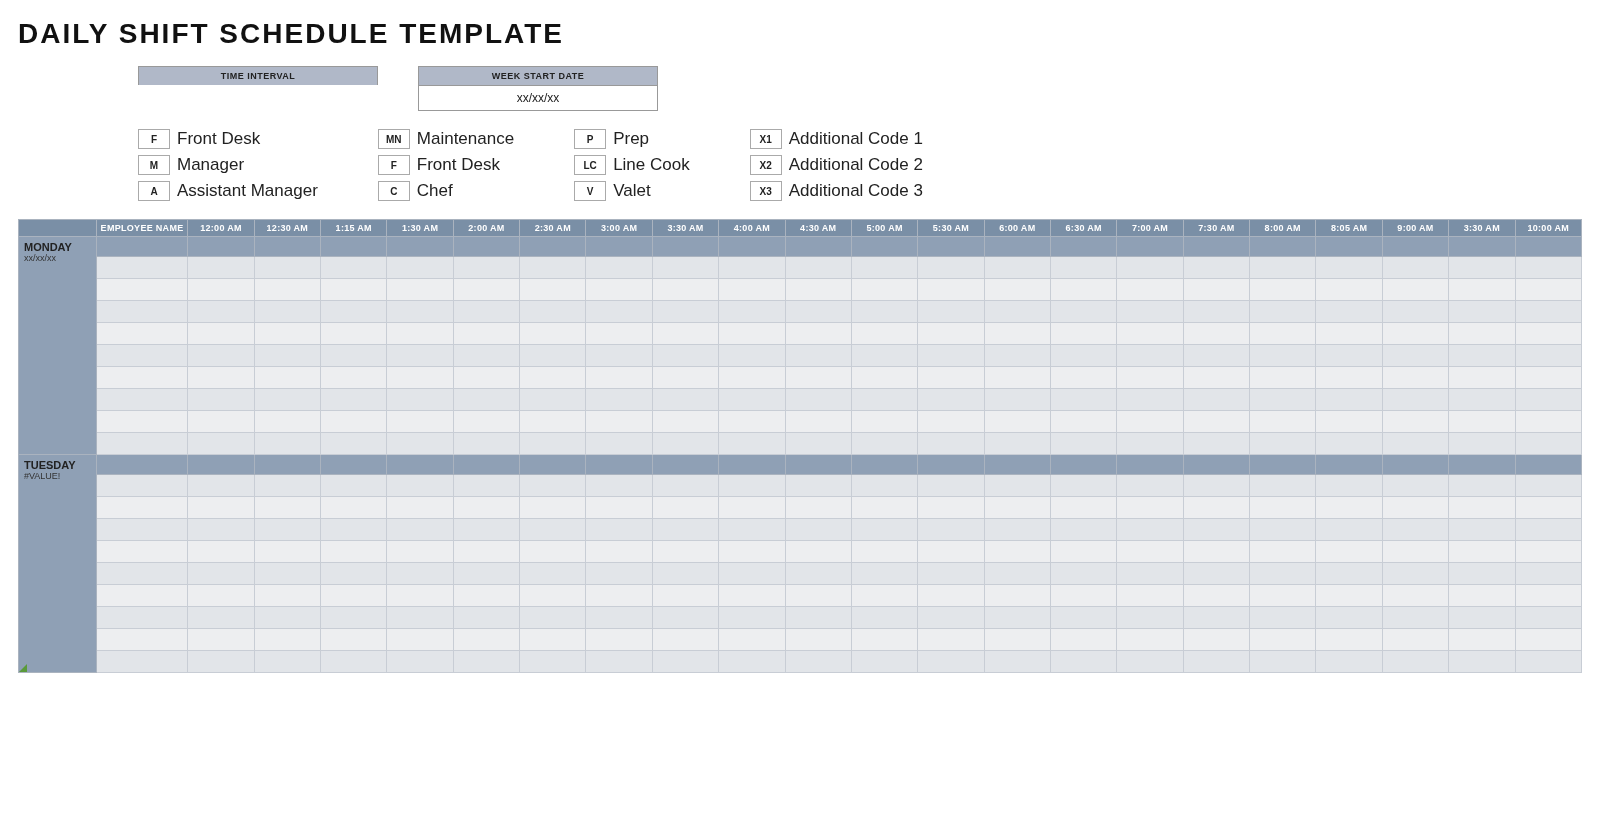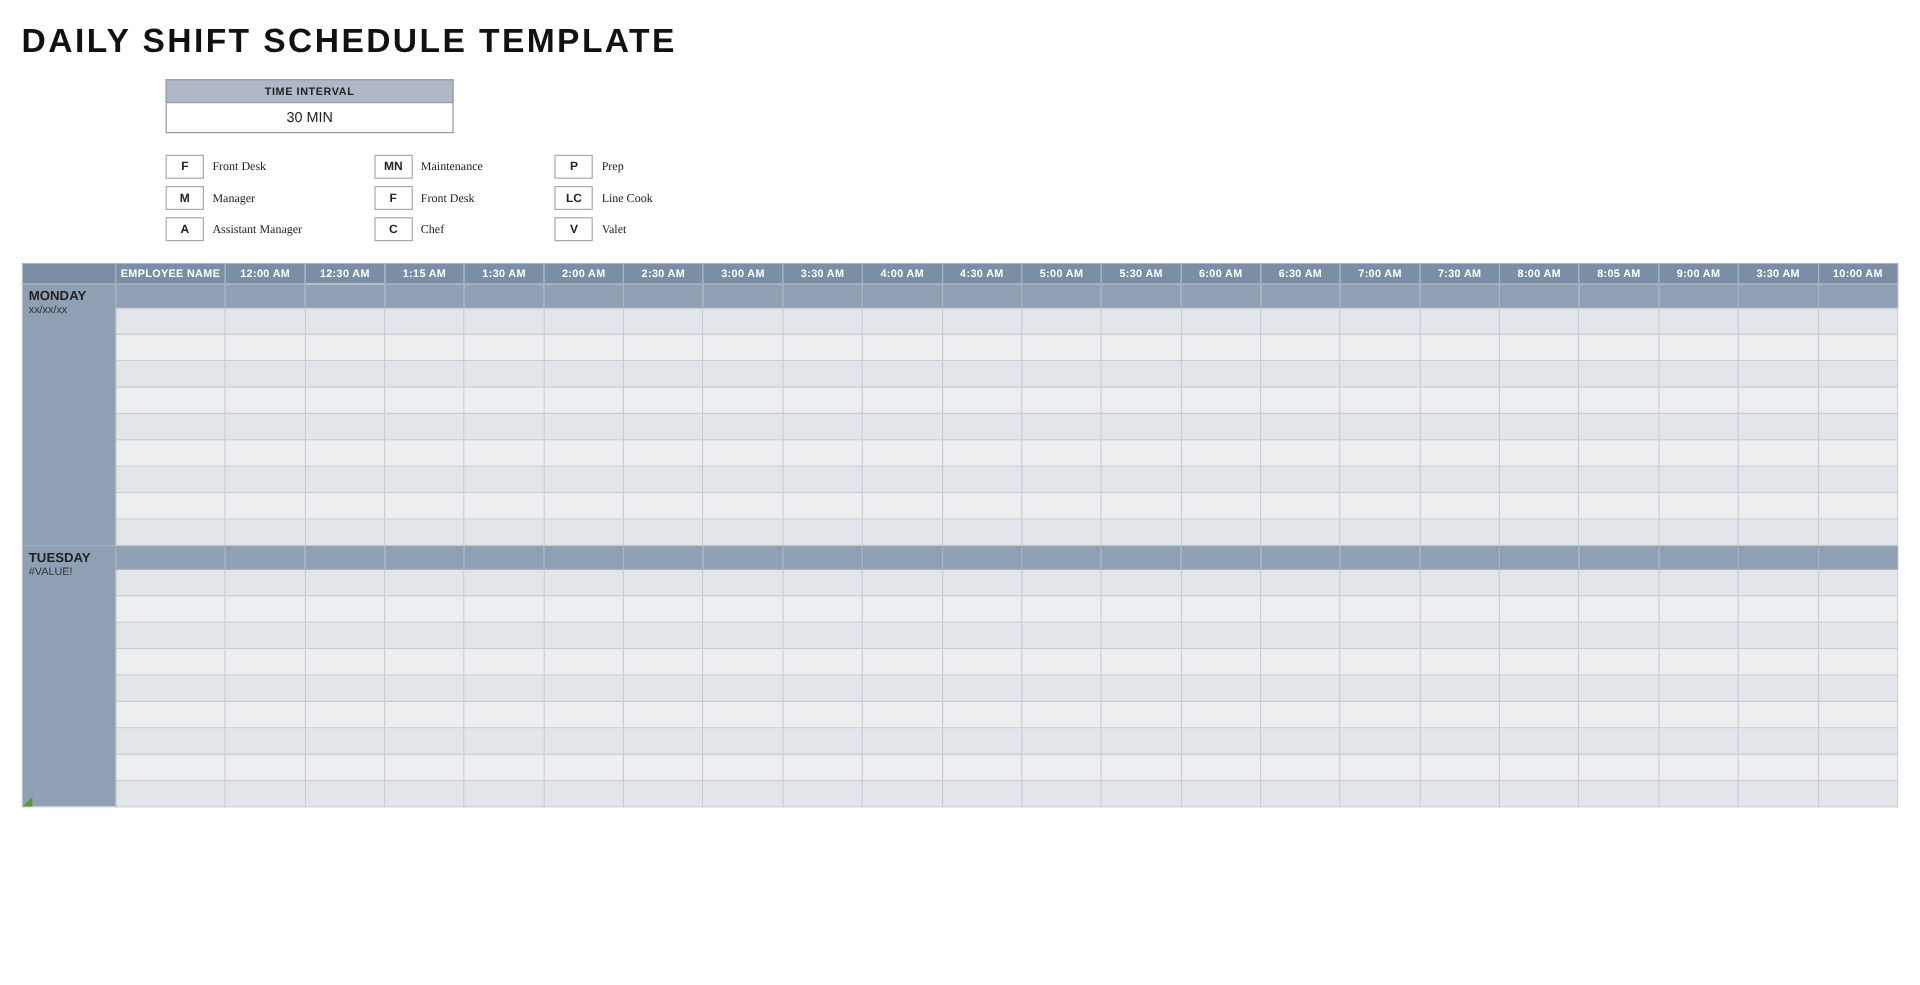--- a/index.html
+++ b/index.html
@@ -75,23 +75,22 @@
       width: 32px;
       height: 20px;
       display: flex;
       align-items: center;
       justify-content: center;
       font-size: 10px;
       font-weight: 700;
       color: #222;
     }
     .legend-desc {
-      font-size: 10px;
+      font-size: 17px;
       color: #222;
-      font-family: Liberation Serif, serif;
     }
     .schedule-table-wrap {
       overflow-x: auto;
     }
     table.schedule {
       border-collapse: collapse;
       width: 100%;
       min-width: 1500px;
       table-layout: fixed;
     }
@@ -166,21 +165,24 @@
     }
   </style>
 </head>
 <body>
 
 <div id="page-title">DAILY SHIFT SCHEDULE TEMPLATE</div>
 
 <div class="top-controls">
   <div class="control-group">
     <div class="control-label">TIME INTERVAL</div>
-    <div class="control-value">30 MIN</div>
+  </div>
+  <div class="control-group">
+    <div class="control-label">WEEK START DATE</div>
+    <div class="control-value">xx/xx/xx</div>
   </div>
 </div>
 
 <div class="legend-area" id="legend-area">
     <div class="legend-col">
       <div class="legend-item">
         <div class="legend-code">F</div>
         <div class="legend-desc">Front Desk</div>
       </div>
       <div class="legend-item">
@@ -211,20 +213,34 @@
         <div class="legend-code">P</div>
         <div class="legend-desc">Prep</div>
       </div>
       <div class="legend-item">
         <div class="legend-code">LC</div>
         <div class="legend-desc">Line Cook</div>
       </div>
       <div class="legend-item">
         <div class="legend-code">V</div>
         <div class="legend-desc">Valet</div>
+      </div>
+    </div>
+    <div class="legend-col">
+      <div class="legend-item">
+        <div class="legend-code">X1</div>
+        <div class="legend-desc">Additional Code 1</div>
+      </div>
+      <div class="legend-item">
+        <div class="legend-code">X2</div>
+        <div class="legend-desc">Additional Code 2</div>
+      </div>
+      <div class="legend-item">
+        <div class="legend-code">X3</div>
+        <div class="legend-desc">Additional Code 3</div>
       </div>
     </div>
   </div>
 
 <div class="schedule-table-wrap">
   <table class="schedule" id="schedule-table">
       <thead>
         <tr class="header-row">
           <th class="col-day"></th>
           <th class="emp-header col-emp">EMPLOYEE NAME</th>

